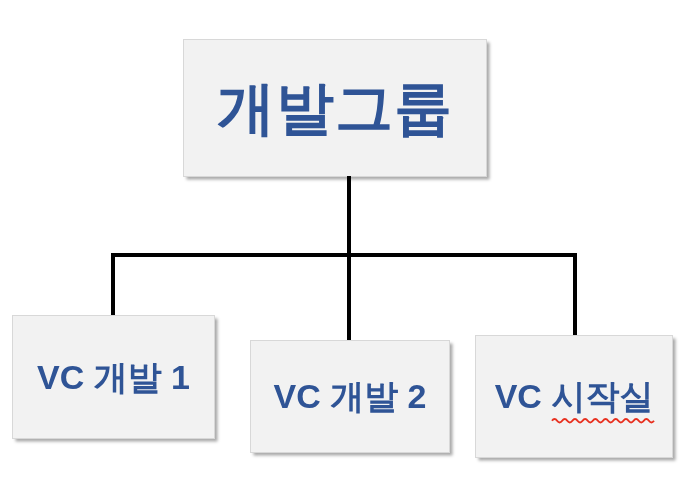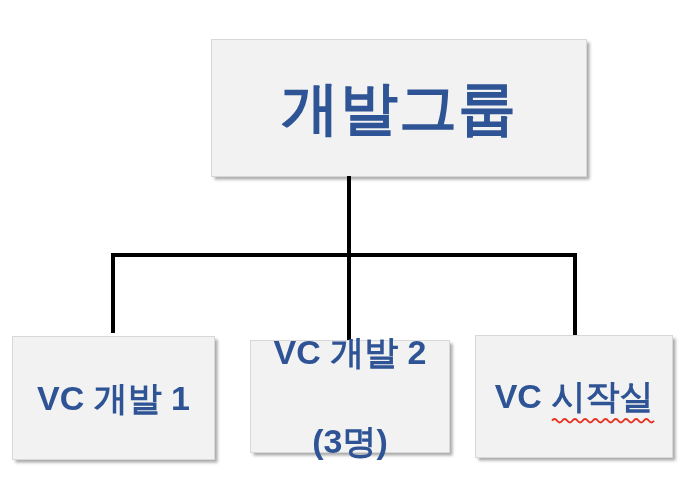--- a/index.html
+++ b/index.html
@@ -58,37 +58,36 @@
     height: 5px;
     display: block;
     overflow: visible;
   }
 </style>
 </head>
 <body>
 
 <div class="canvas">
 
-  <div class="box root-box" style="left:183px; top:39px; width:376px; height:138px;margin-left:28px;">
+  <div class="box root-box" style="left:183px; top:39px; width:304px; height:138px;">
     <span class="root-label">개발그룹</span>
   </div>
 
   <div class="connector" style="left:347px; top:176px; width:4px; height:80px;"></div>
   <div class="connector" style="left:111px; top:253px; width:466px; height:4px;"></div>
   <div class="connector" style="left:111px; top:255px; width:4px; height:78px;"></div>
   <div class="connector" style="left:347px; top:255px; width:4px; height:85px;"></div>
   <div class="connector" style="left:573px; top:255px; width:4px; height:80px;"></div>
 
-  <div class="box child-box" style="left:12px; top:336px; width:203px; height:124px;">
+  <div class="box child-box" style="left:12px; top:315px; width:203px; height:124px;">
     <div class="title-line">VC 개발 1</div>
   </div>
 
   <div class="box child-box" style="left:250px; top:340px; width:200px; height:113px;gap:44px;">
     <div class="title-line">VC 개발 2</div>
-    <div class="subtitle-line">(3명)</div>
   </div>
 
   <div class="box child-box" style="left:475px; top:335px; width:198px; height:123px;">
     <div class="title-line">
       <span>VC</span><span class="word-wrap">
         <span>시작실</span>
         <svg class="squiggle" viewBox="0 0 120 6" preserveAspectRatio="none" aria-hidden="true">
           <path d="M0 4.5 Q3 0.5 6 4.5 T12 4.5 T18 4.5 T24 4.5 T30 4.5 T36 4.5 T42 4.5 T48 4.5 T54 4.5 T60 4.5 T66 4.5 T72 4.5 T78 4.5 T84 4.5 T90 4.5 T96 4.5 T102 4.5 T108 4.5 T114 4.5 T120 4.5" fill="none" stroke="var(--squiggle-red, #E8301F)" stroke-width="2" vector-effect="non-scaling-stroke"></path>
         </svg>
       </span>

